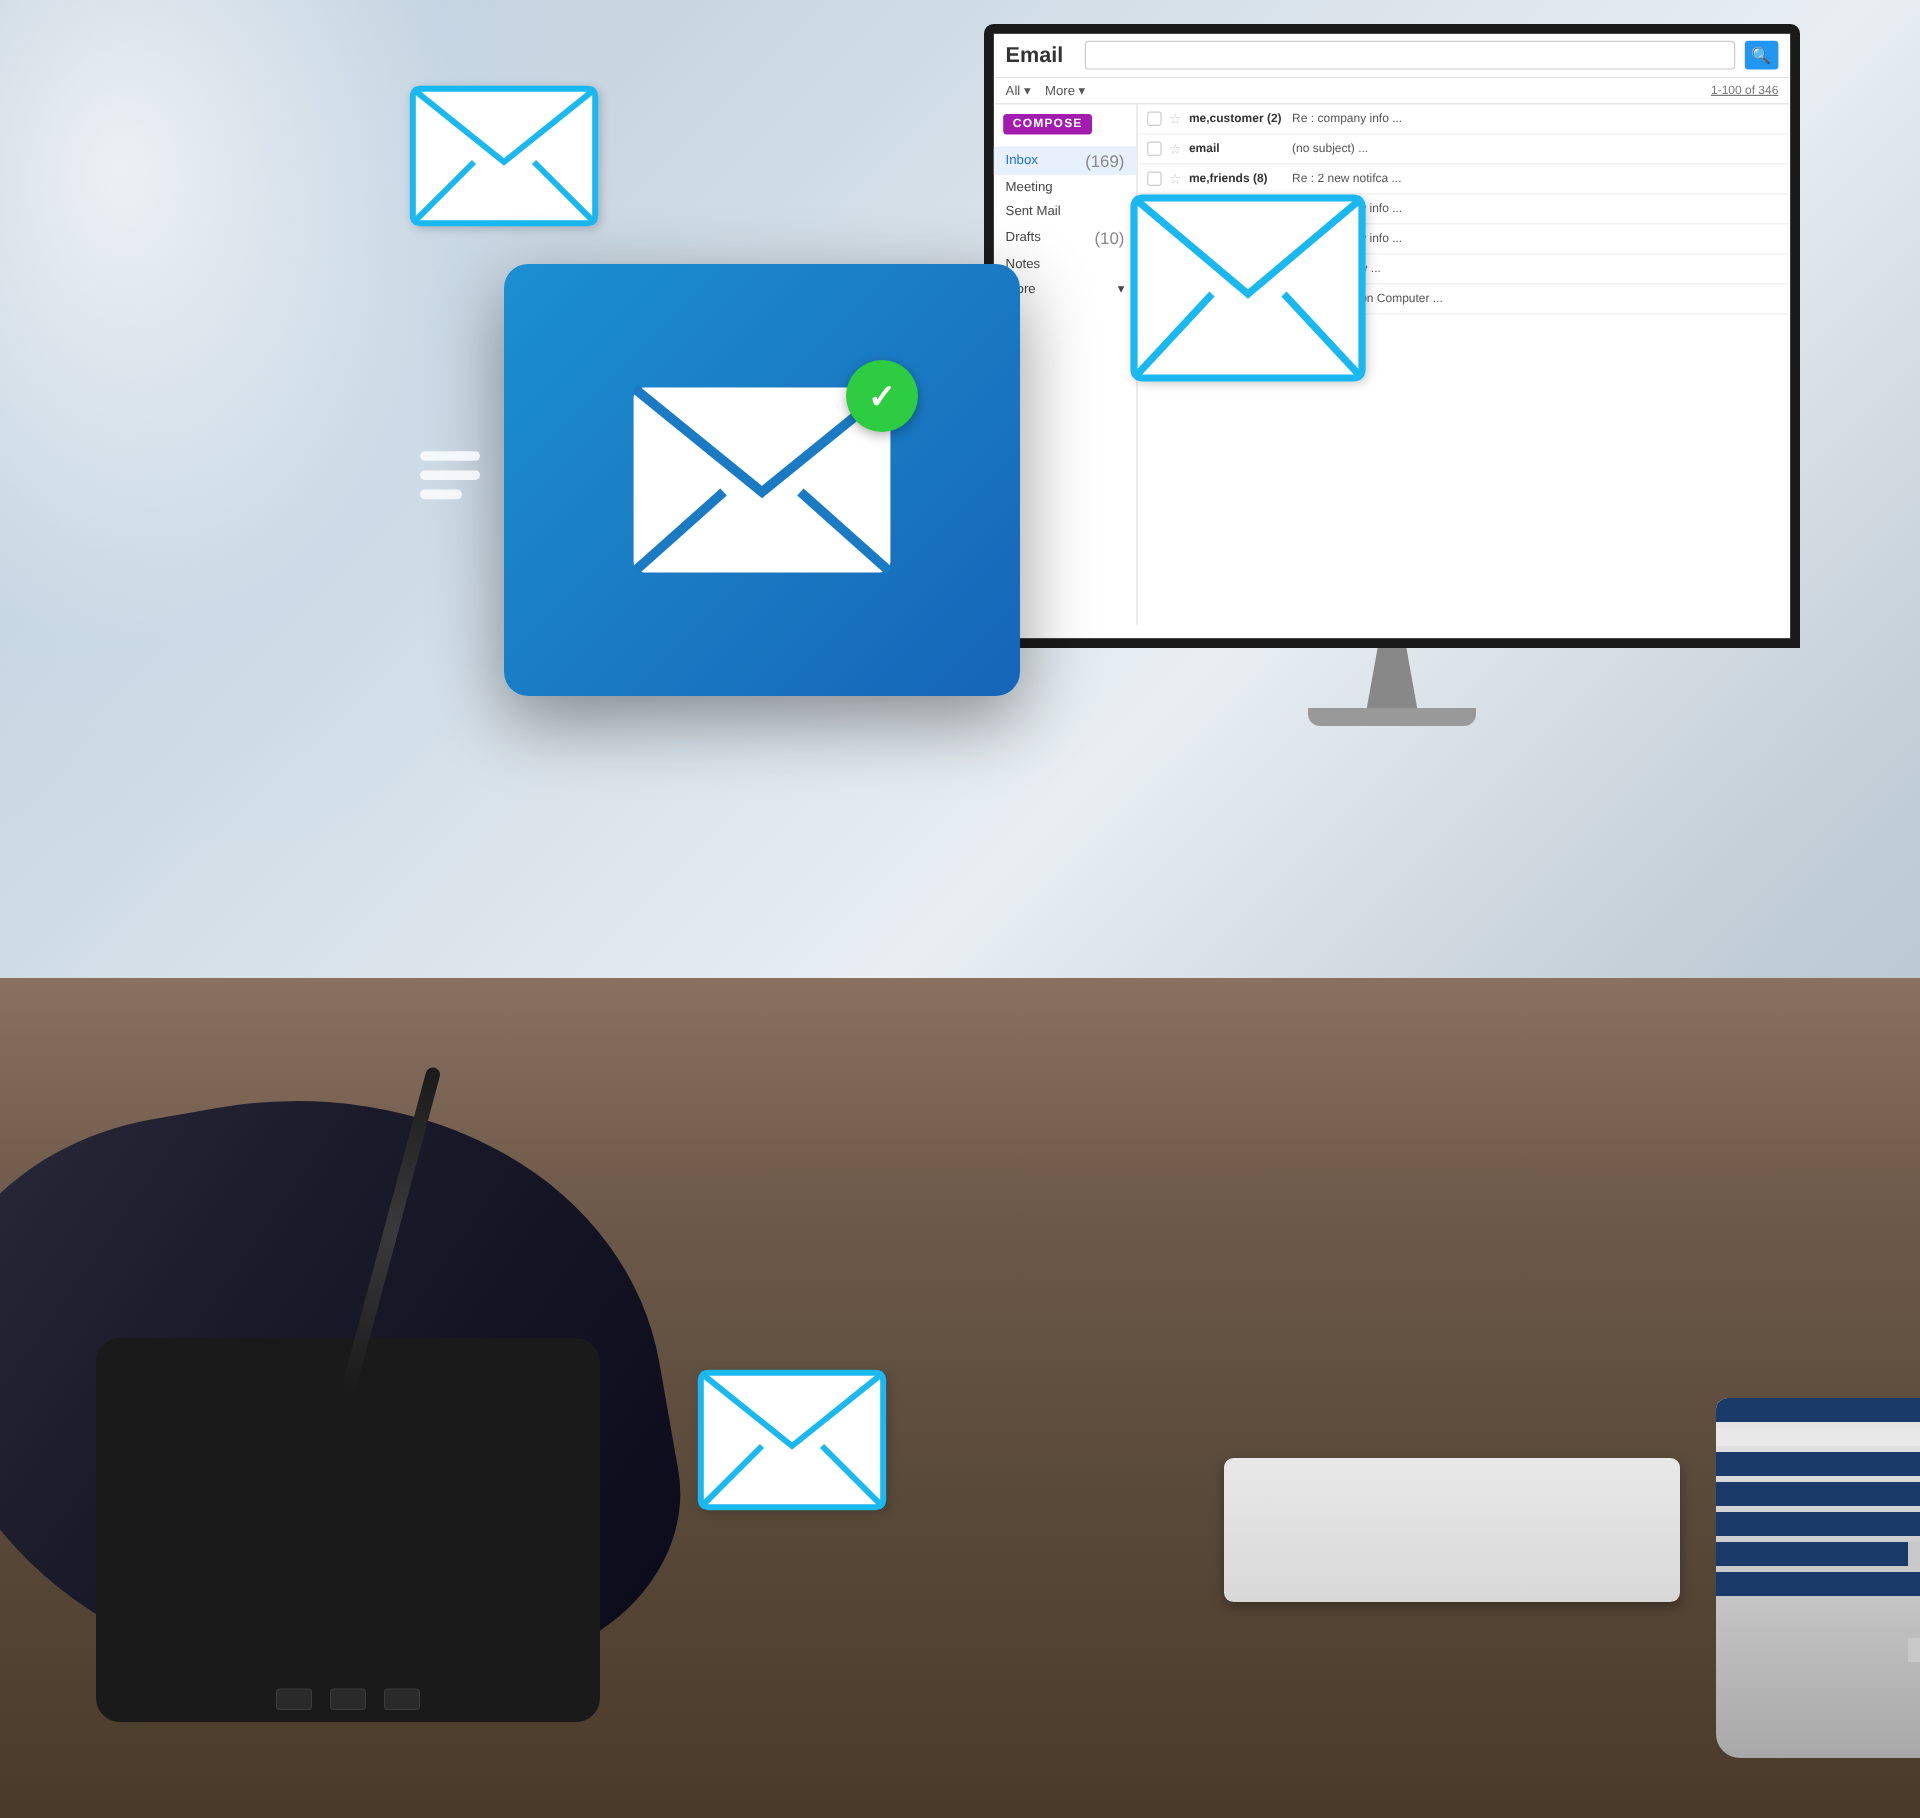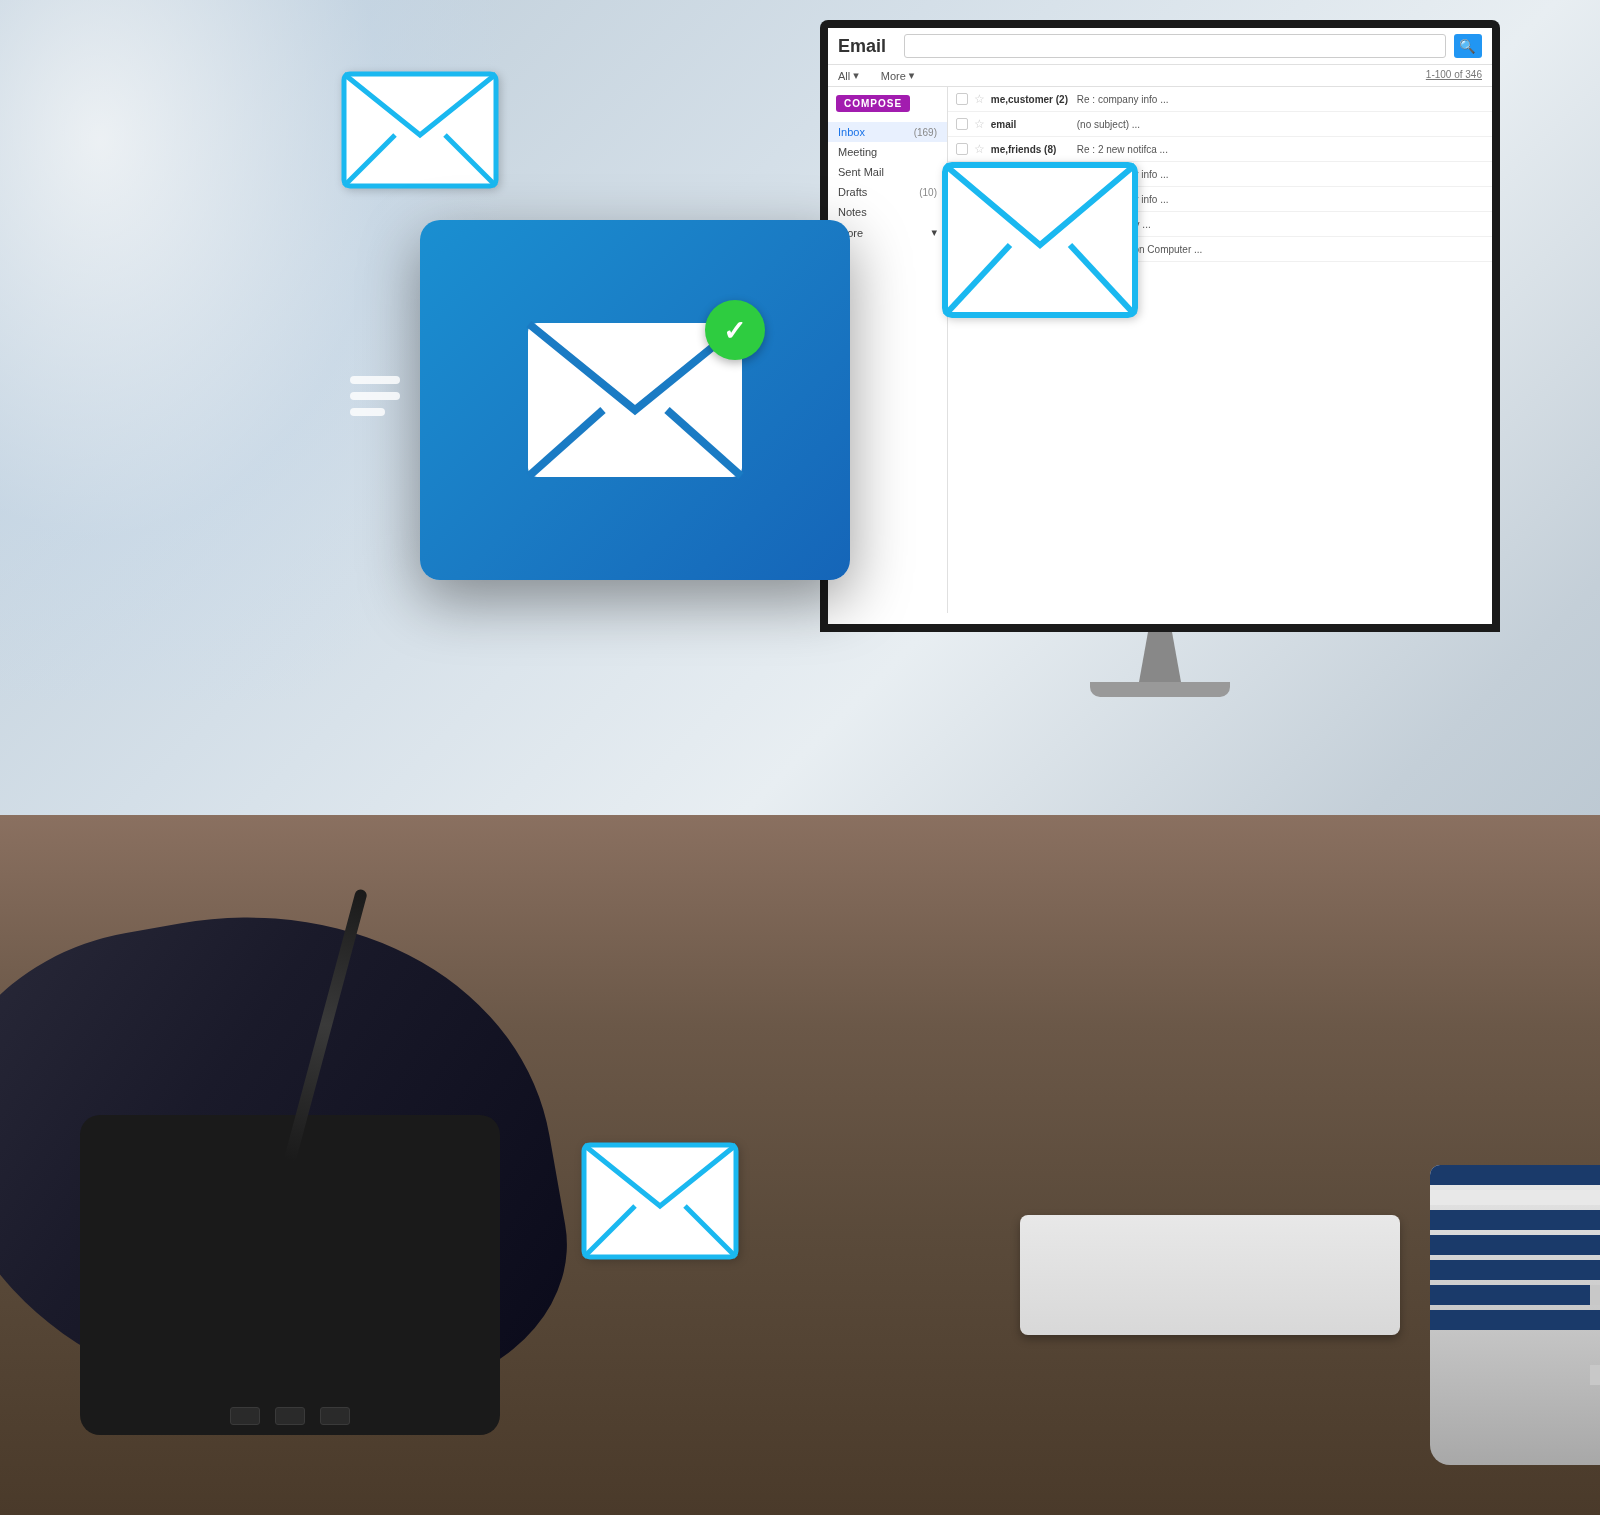--- a/index.html
+++ b/index.html
@@ -128,21 +128,21 @@
 
     
     .monitor {
       position: absolute;
       top: 20px; right: 100px;
       width: 680px; height: 600px;
       z-index: 15;
     }
     .monitor-screen {
       width: 100%;
-      height: 612px;
+      height: 520px;
       background: #1a1a1a;
       border-radius: 8px 8px 0 0;
       padding: 8px;
     }
     .monitor-screen-inner {
       width: 100%;
       height: 100%;
       background: white;
       overflow: hidden;
     }
@@ -190,24 +190,24 @@
       width: 28px; height: 24px;
       background: #2196f3;
       border: none;
       border-radius: 3px;
       color: white;
       cursor: pointer;
       display: flex; align-items: center; justify-content: center;
     }
     .email-toolbar {
       display: flex;
-      align-items: flex-start;
+      align-items: center;
       padding: 4px 10px;
       border-bottom: 1px solid #e0e0e0;
-      gap: 22px;
+      gap: 12px;
     }
     .toolbar-btn {
       font-size: 11px;
       color: #555;
       cursor: pointer;
       display: flex; align-items: center; gap: 3px;
     }
     .email-count {
       margin-left: auto;
       font-size: 10px;
@@ -238,21 +238,21 @@
     }
     .sidebar-item {
       padding: 4px 10px;
       font-size: 11px;
       color: #444;
       cursor: pointer;
       display: flex; align-items: center; justify-content: space-between;
     }
     .sidebar-item.active { background: #e8f0fe; color: #1a73e8; gap: 36px; }
     .sidebar-item .count {
-      font-size: 10px;
+      font-size: 14px;
       color: #888;
     }
     .email-list {
       flex: 1;
       overflow: hidden;
     }
     .email-row {
       display: flex;
       align-items: center;
       padding: 5px 8px;

